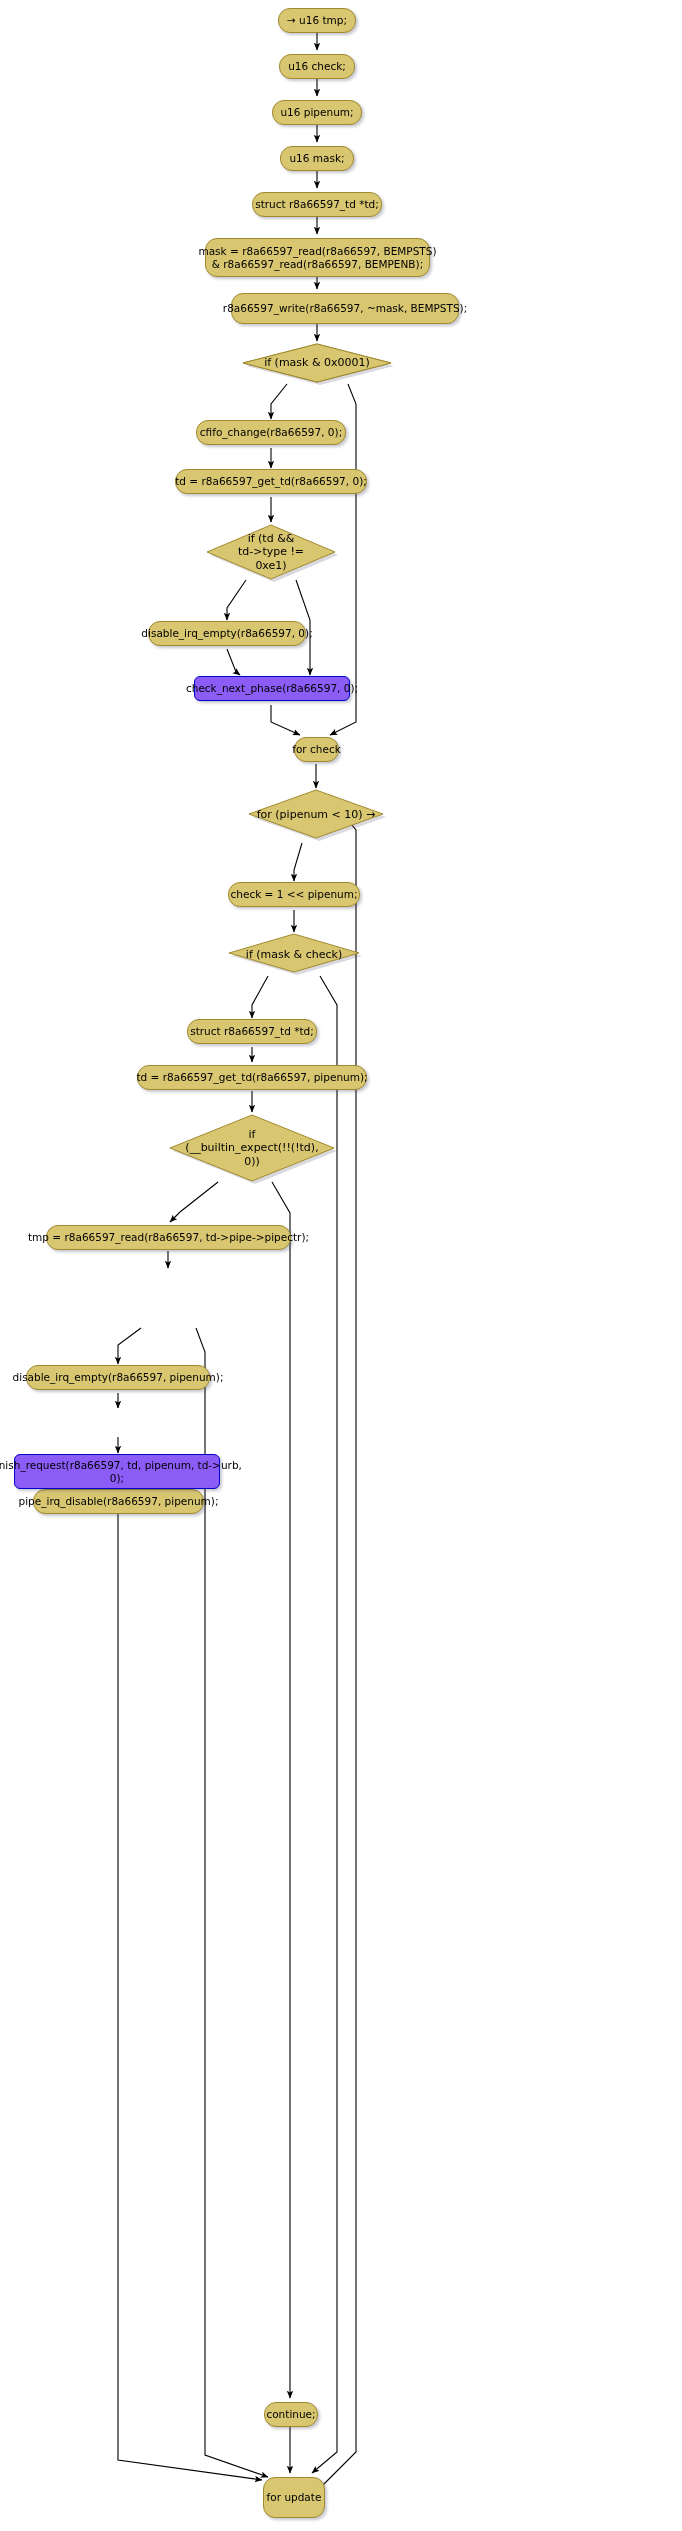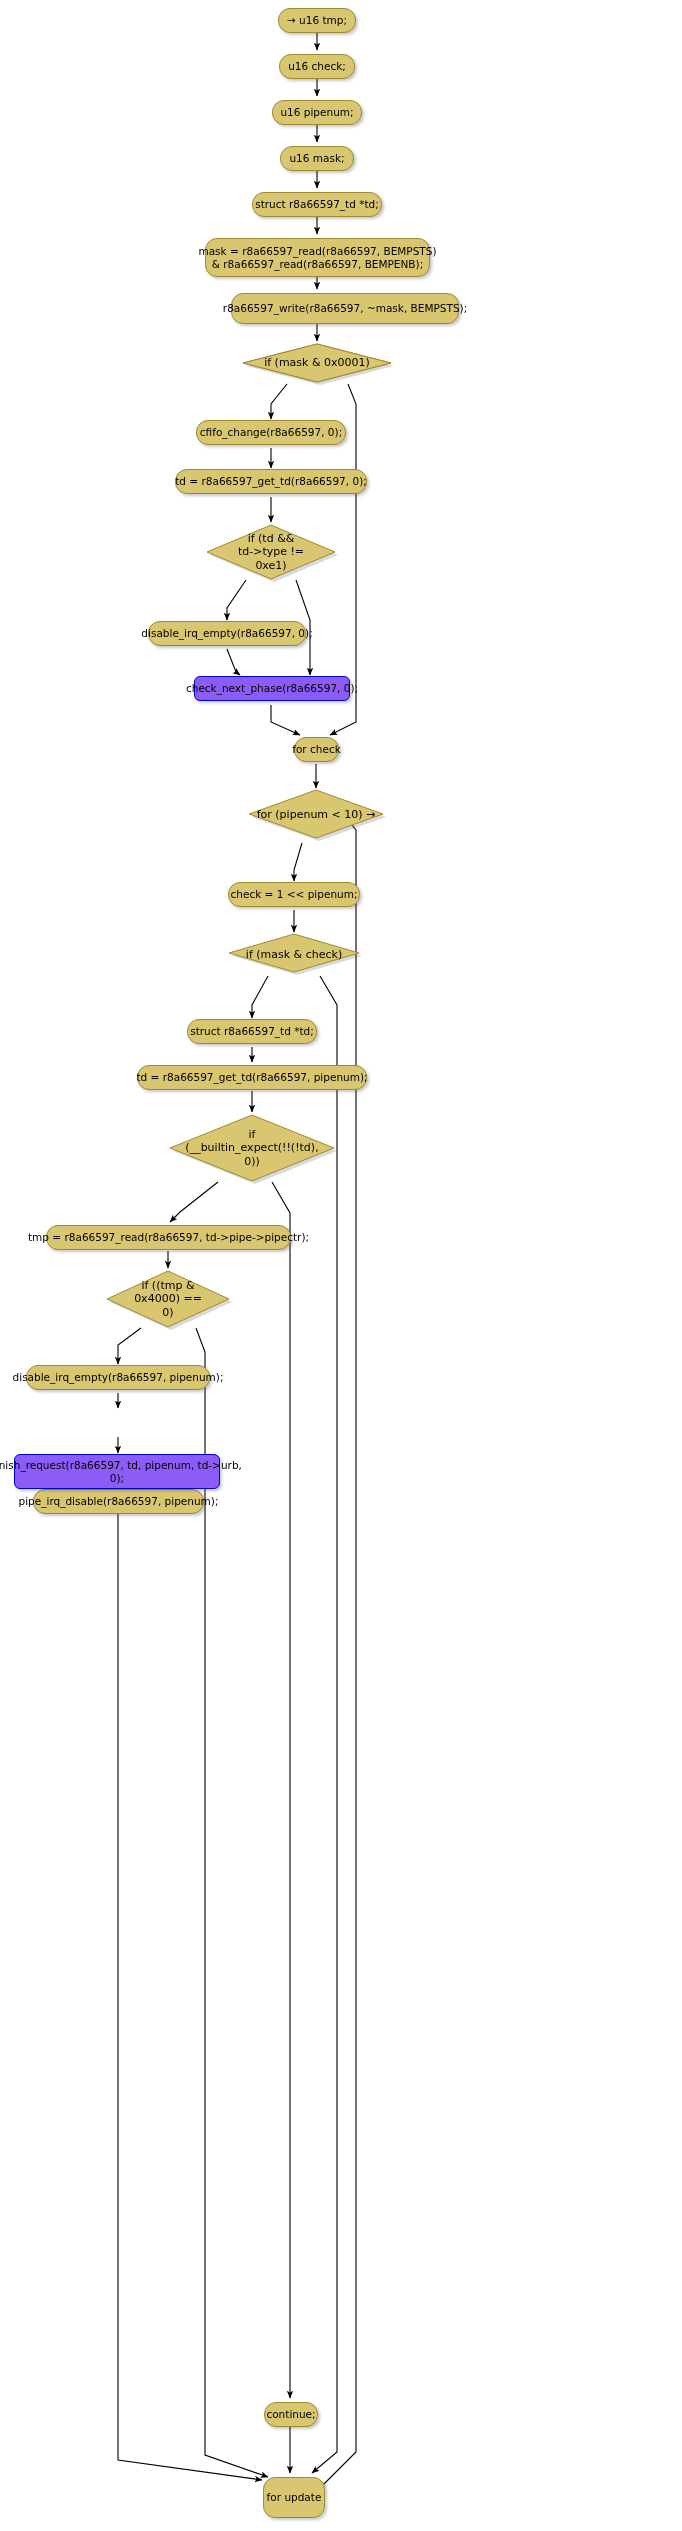--- a/index.html
+++ b/index.html
@@ -247,29 +247,20 @@
     </svg>
     <div class="diamond-label">if
 (__builtin_expect(!!(!td),
 0))</div>
   </div>
 
   <div class="node proc" style="left:46px; top:1225px; width:245px; height:25px;">
     <span>tmp = r8a66597_read(r8a66597, td-&gt;pipe-&gt;pipectr);</span>
   </div>
 
-  <div class="diamond-wrap" style="left:105px; top:1269px; width:126px; height:60px;">
-    <svg width="126" height="60" viewBox="0 0 126 60">
-      <polygon points="66,5 127,33 66,61 5,33" fill="rgba(80,80,110,0.22)"></polygon>
-      <polygon points="63,2 124,30 63,58 2,30" fill="#D8C671" stroke="#A08A2E" stroke-width="1"></polygon>
-    </svg>
-    <div class="diamond-label">if ((tmp &amp;
-0x4000) ==
-0)</div>
-  </div>
 
   <div class="node proc" style="left:26px; top:1365px; width:184px; height:25px;">
     <span>disable_irq_empty(r8a66597, pipenum);</span>
   </div>
 
   <div class="node proc" style="left:33px; top:1479px; width:171px; height:25px;margin-top:10px;">
     <span>pipe_irq_disable(r8a66597, pipenum);</span>
   </div>
 
   <div class="node hl" style="left:14px; top:1454px; width:206px; height:35px;">

